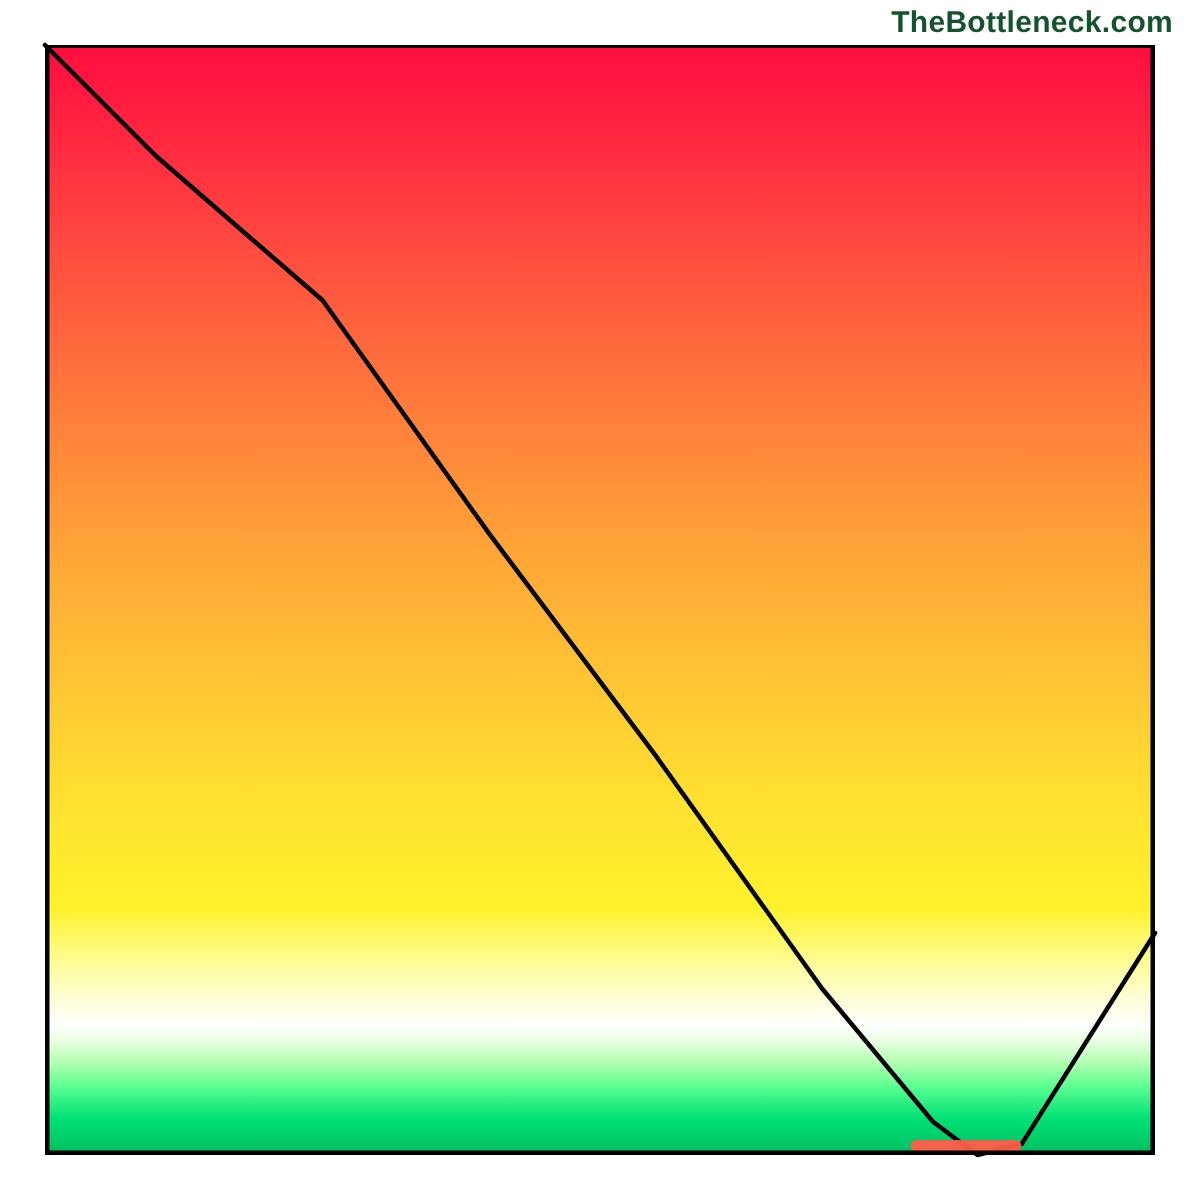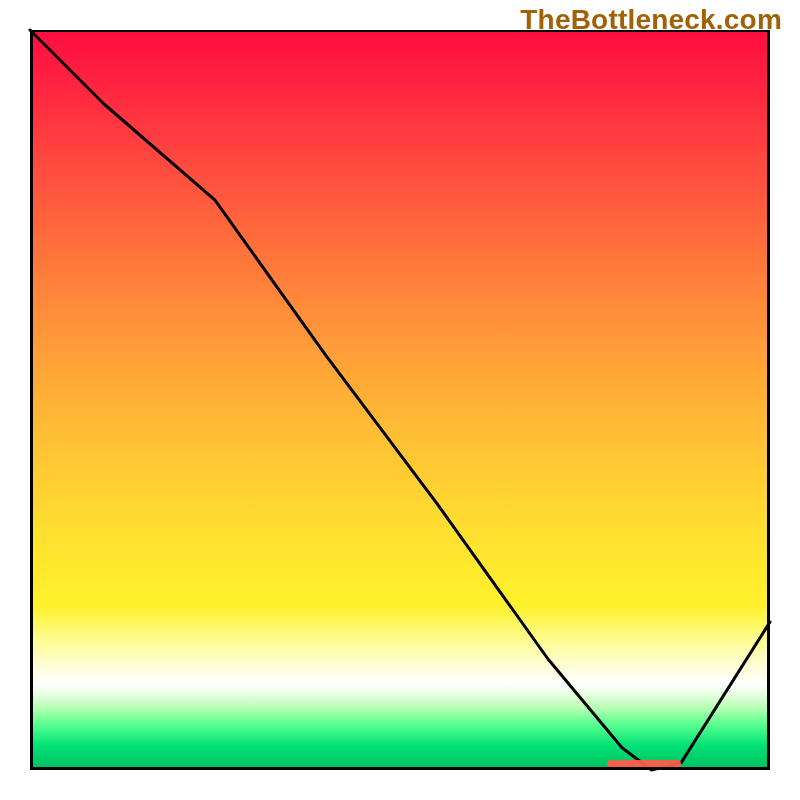--- a/index.html
+++ b/index.html
@@ -8,23 +8,23 @@
     height: 800px;
     background: #fff;
     font-family: Arial, Helvetica, sans-serif;
     position: relative;
     overflow: hidden;
   }
   .watermark {
     position: absolute;
     top: 4px;
     right: 18px;
-    font-size: 28px;
+    font-size: 20px;
     font-weight: bold;
-    color: #a16207;
+    color: #14532d;
     letter-spacing: 0.2px;
     z-index: 10;
   }
   .frame {
     position: absolute;
     top: 30px;
     left: 30px;
     width: 740px;
     height: 740px;
     background: #fff;

